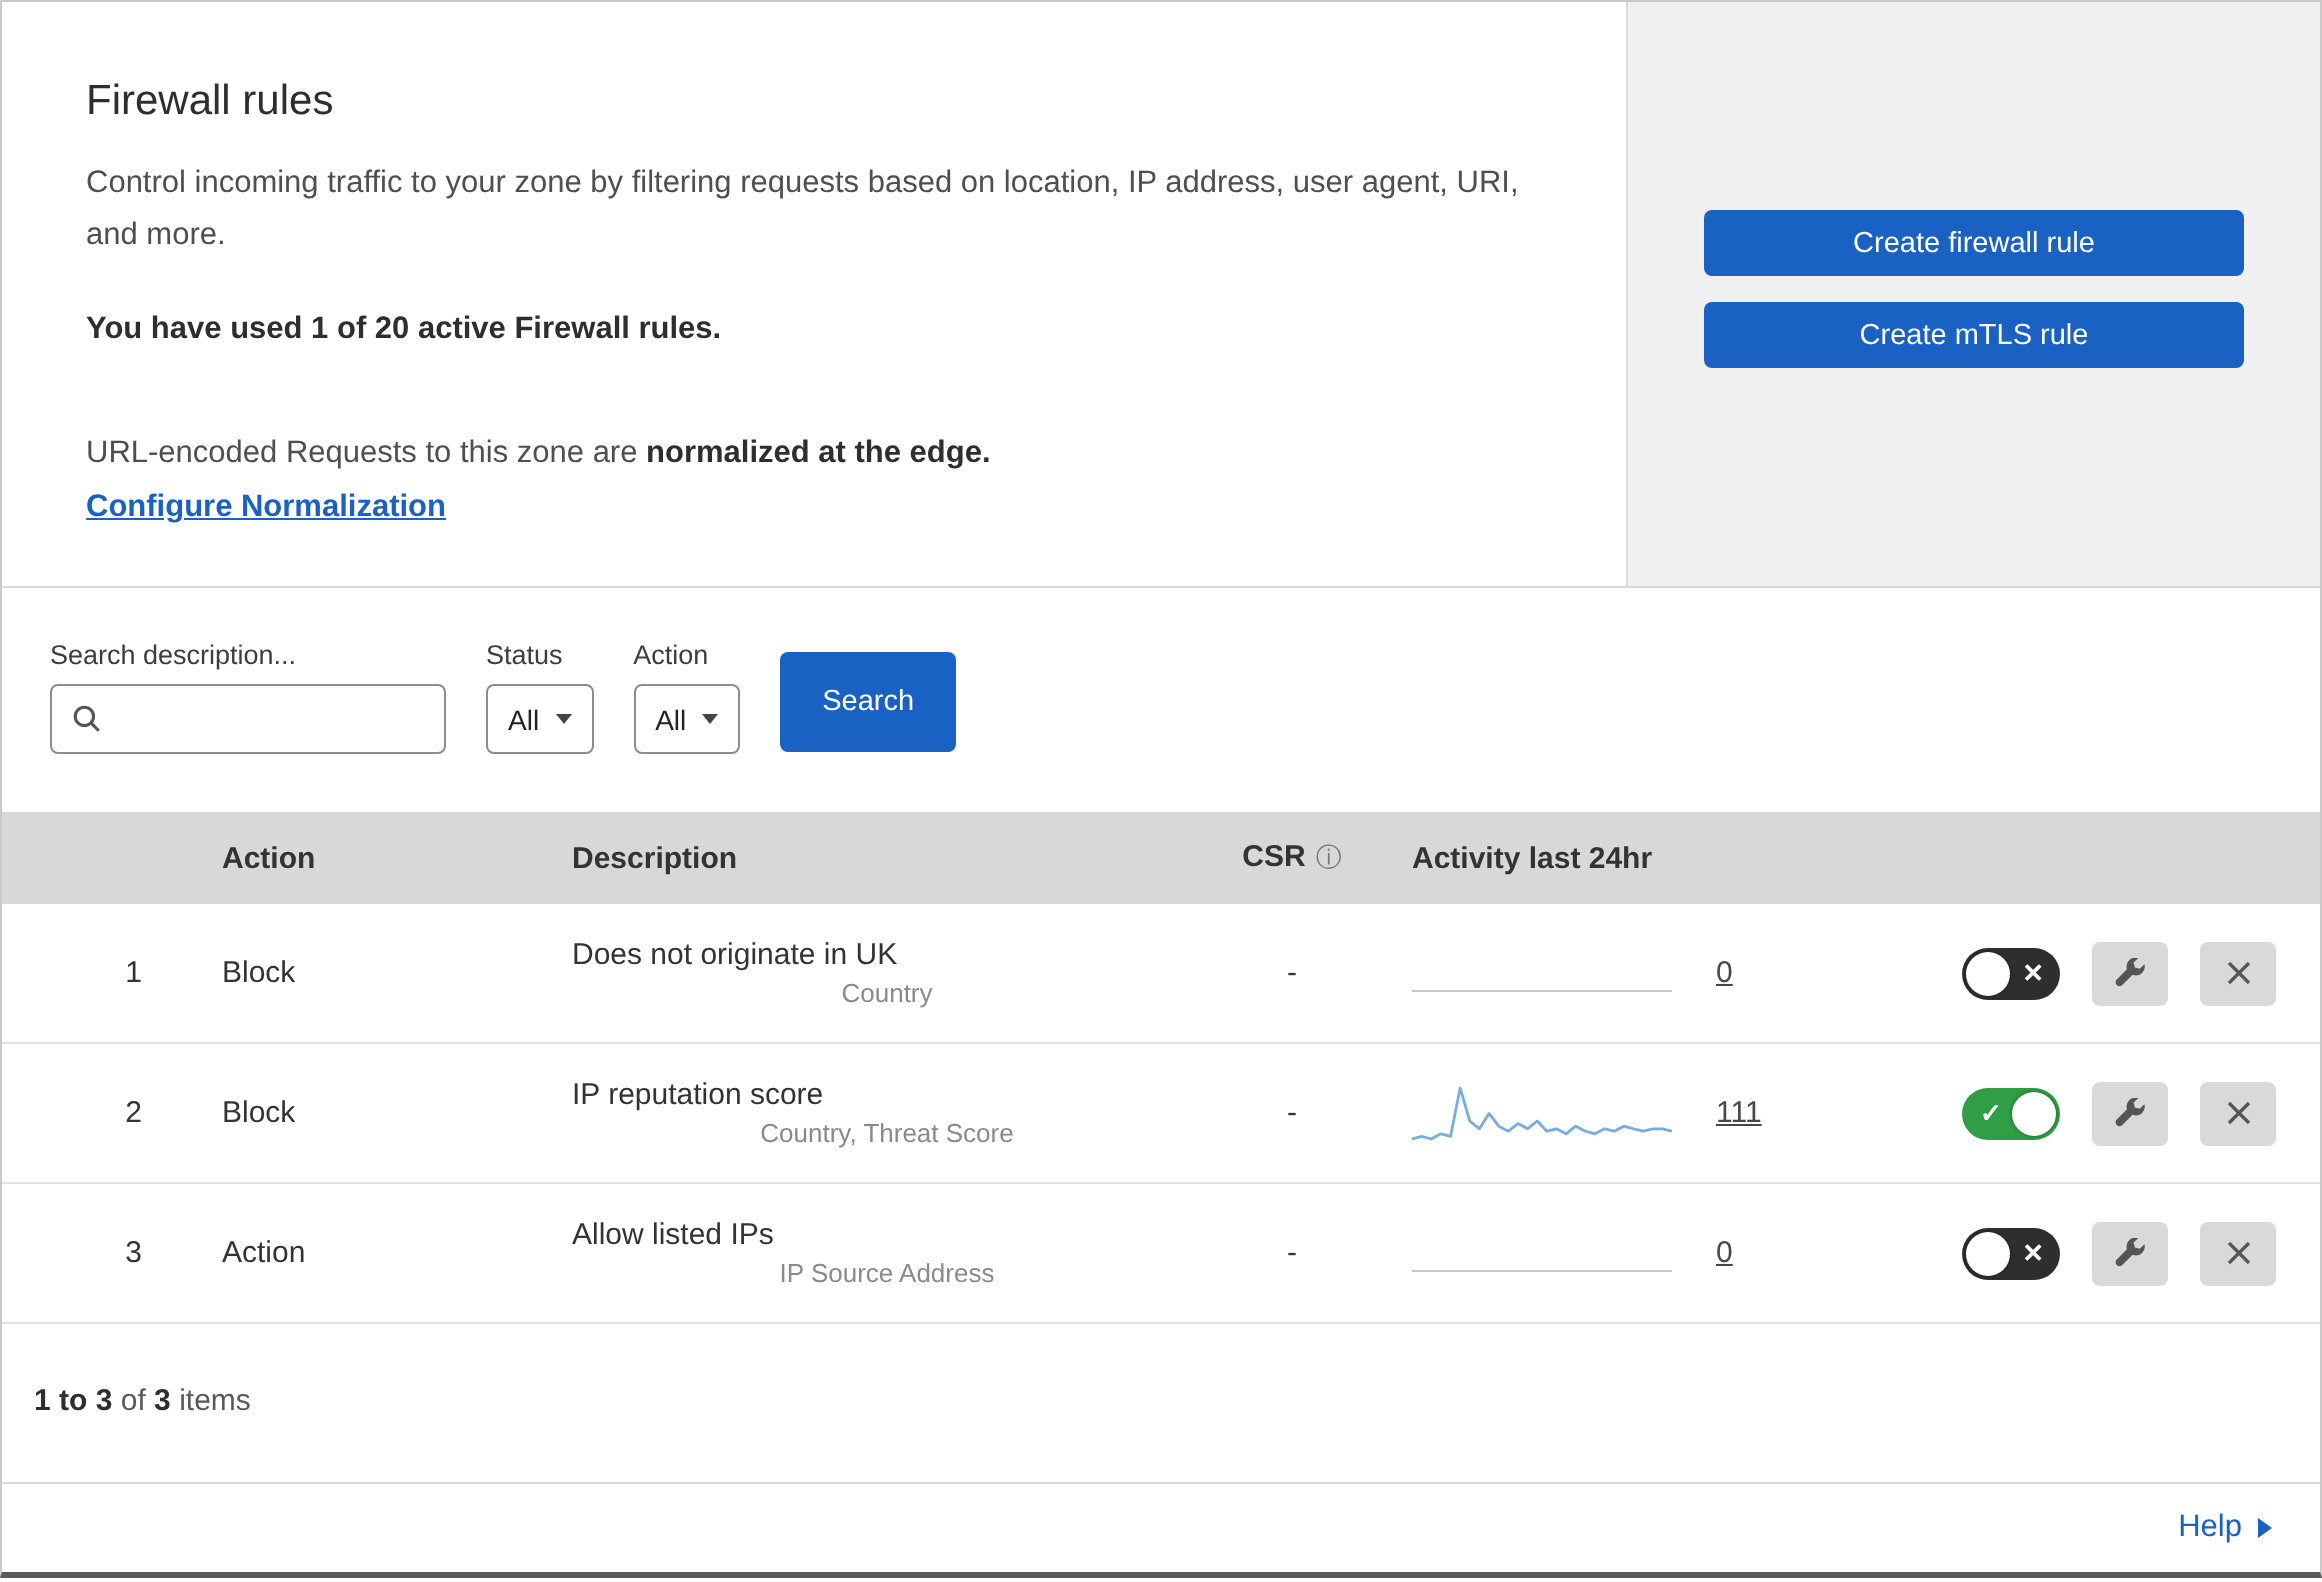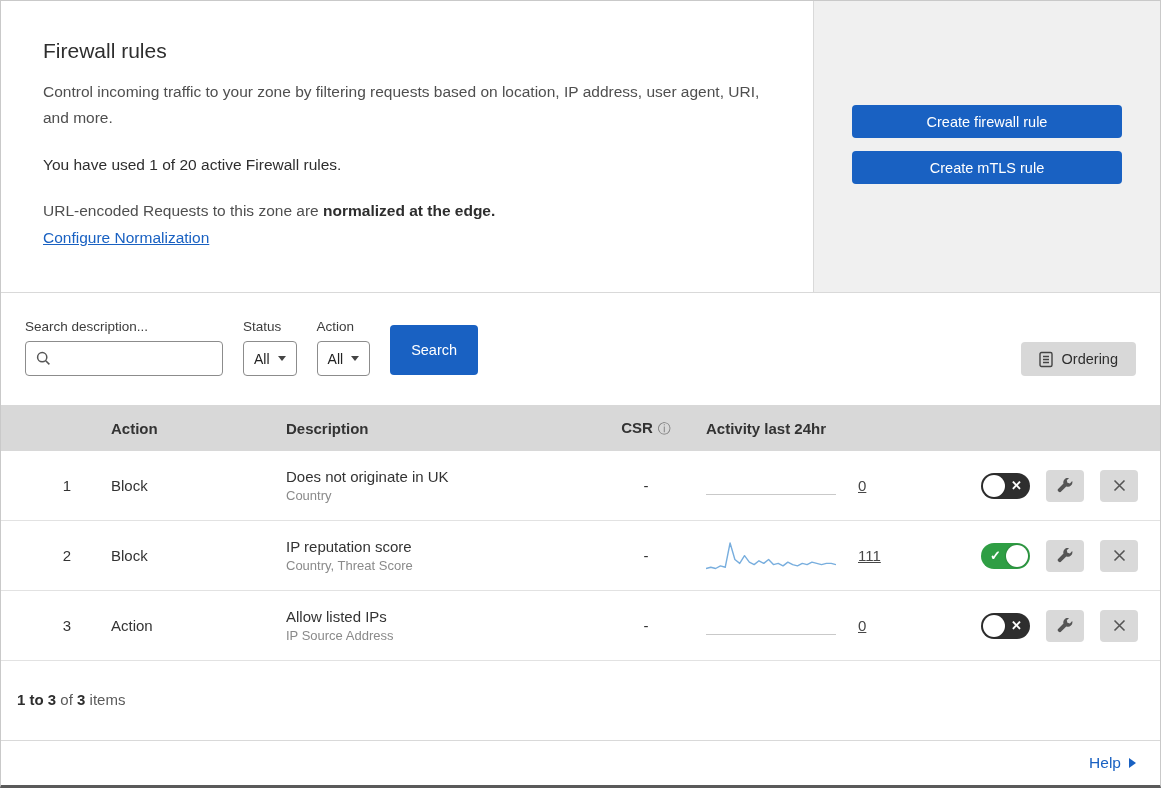--- a/index.html
+++ b/index.html
@@ -15,24 +15,24 @@
     border: 1px solid #c9c9c9;
     border-bottom: 3px solid #5a5a5a;
     background: #fff;
   }
 
   
   .top { display: flex; border-bottom: 1px solid #d9d9d9; min-height: 292px; }
   .top-left { flex: 1; padding: 38px 48px 30px 42px; }
   .page-title { font-size: 21px; font-weight: 400; color: #2e2e2e; margin: 0 0 16px; }
   .desc { font-size: 15.5px; color: #4f4f4f; line-height: 1.65; max-width: 720px; margin: 0 0 26px; }
-  .usage { font-size: 15.5px; color: #2e2e2e; font-weight: 400; margin: 0 0 28px; }
+  .usage { font-size: 15.5px; color: #2e2e2e; font-weight: 700; margin: 0 0 44px; }
   .norm { font-size: 15.5px; color: #4f4f4f; margin: 0 0 9px; }
   .norm b { color: #2e2e2e; }
-  .text-link { color: #1961c2; text-decoration: underline; font-size: 15.5px; cursor: pointer; display: inline-block; }
+  .text-link { color: #1961c2; text-decoration: underline; font-size: 15.5px; cursor: pointer; display: inline-block; font-weight: bold; }
   .top-right {
     width: 347px; background: #f0f0f0; border-left: 1px solid #d9d9d9;
     padding: 104px 38px 0 38px; display: flex; flex-direction: column; gap: 13px;
   }
   .btn-blue {
     background: #1961c2; color: #fff; border: none; border-radius: 4px;
     height: 33px; font-size: 14.5px; width: 270px; cursor: pointer;
     font-family: "Liberation Sans", sans-serif;
   }
 
@@ -63,21 +63,21 @@
   }
 
   
   .grid-cols { display: grid; grid-template-columns: 100px 175px 325px 90px 260px 1fr; align-items: center; }
   .thead { background: #d8d8d8; height: 46px; font-size: 15px; font-weight: 700; color: #333; }
   .row { height: 70px; border-bottom: 1px solid #e2e2e2; font-size: 15px; color: #333; background: #fff; }
   .cell-index { text-align: right; padding-right: 30px; }
   .cell-action { padding-left: 10px; }
   .cell-desc { padding-left: 10px; display: flex; flex-direction: column; gap: 3px; justify-content: center; }
   .desc-title { font-size: 15px; color: #333; }
-  .desc-sub { font-size: 13px; color: #8a8a8a; }
+  .desc-sub { font-size: 13px; color: #8a8a8a; text-align: center; }
   .cell-csr { text-align: center; }
   .info-glyph { font-size: 13px; color: #777; margin-left: 5px; font-weight: 400; }
   .cell-activity { display: flex; align-items: center; padding-left: 15px; gap: 22px; }
   .spark { width: 130px; height: 34px; display: flex; align-items: flex-end; }
   .spark-flat { width: 130px; height: 19px; border-bottom: 1px solid #c9c9c9; }
   .activity-link { color: #474747; text-decoration: underline; font-size: 15px; cursor: pointer; }
   .cell-controls { display: flex; justify-content: flex-end; align-items: center; gap: 16px; padding-right: 22px; }
 
   .toggle { width: 49px; height: 26px; border-radius: 13px; position: relative; cursor: pointer; flex: 0 0 auto; }
   .toggle .knob { width: 22px; height: 22px; background: #fff; border-radius: 50%; position: absolute; top: 2px; box-shadow: 0 0 2px rgba(0,0,0,.4); }
@@ -144,29 +144,20 @@
       </div>
     </div>
     <div class="field">
       <span class="field-label">Action</span>
       <div class="dropdown">
         <span>All</span>
         <span class="caret-down"></span>
       </div>
     </div>
     <button class="btn-search">Search</button>
-    <button class="btn-ordering">
-      <span style="display:flex;">
-        <svg width="14" height="17">
-            <rect x="1" y="1.5" width="12" height="14" rx="1.5" fill="none" stroke="#444" stroke-width="1.4"></rect>
-            <path d="M4 5.5h6M4 8.5h6M4 11.5h6" stroke="#444" stroke-width="1.3"></path>
-          </svg>
-      </span>
-      <span>Ordering</span>
-    </button>
   </div>
 
   <div class="grid-cols thead">
     <div></div>
     <div class="cell-action">Action</div>
     <div class="cell-desc">Description</div>
     <div class="cell-csr">
       <span>CSR</span><span class="info-glyph">ⓘ</span>
     </div>
     <div style="padding-left:15px;">Activity last 24hr</div>

